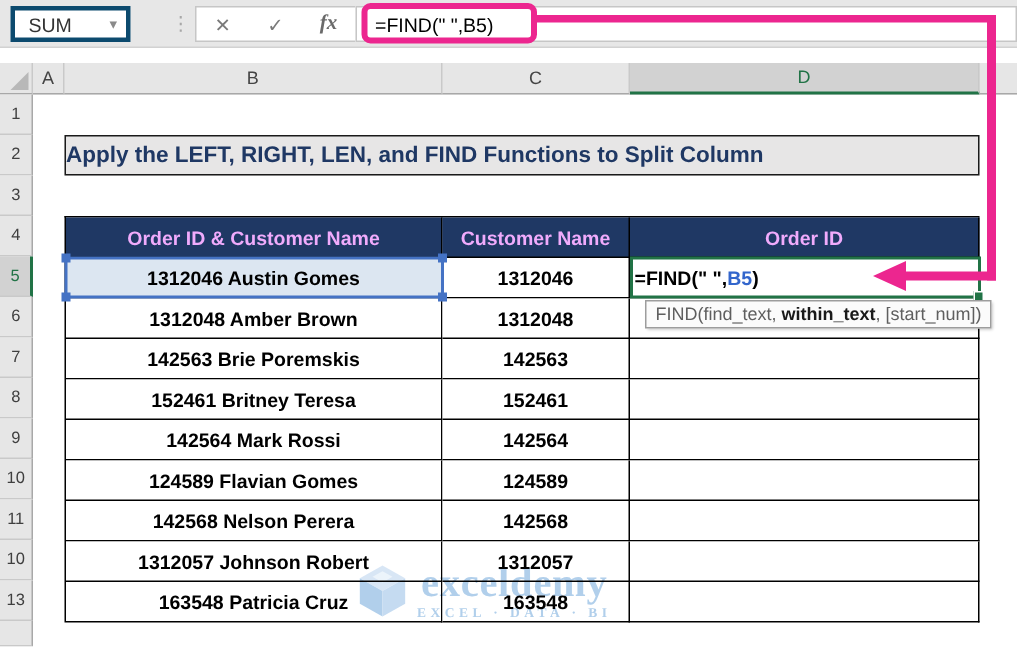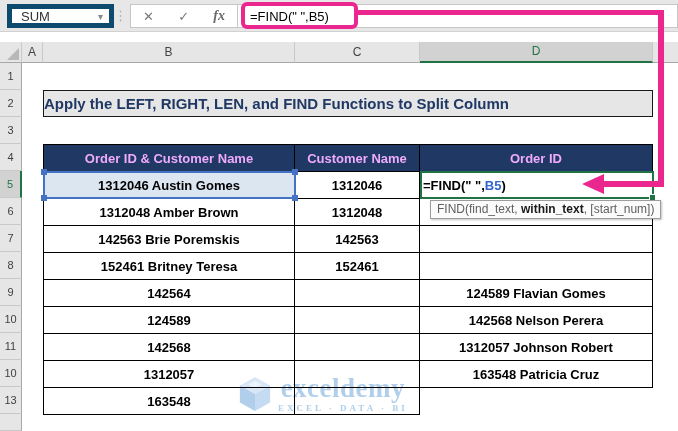--- a/index.html
+++ b/index.html
@@ -2,21 +2,21 @@
 <html><head>
 <meta charset="utf-8">
 <style>
   * { margin:0; padding:0; box-sizing:border-box; }
   html,body { width:678px; height:431px; }
   body { font-family:"Liberation Sans", sans-serif; background:#fff; overflow:hidden; }
   .screen { position:relative; width:678px; height:431px; background:#fff; }
 
   
   .topbar { position:absolute; left:0; top:0; width:678px; height:32px; background:#e7e7e7; border-bottom:1px solid #d2d2d2; }
-  .name-box { position:absolute; left:7px; top:4px; width:107px; height:24px; background:#fff; border:5px solid #0c4a6e; display:flex; align-items:center; padding:0 6px 0 9px; font-size:13px; color:#333; }
+  .name-box { position:absolute; left:7px; top:4px; width:80px; height:24px; background:#fff; border:3px solid #0c4a6e; display:flex; align-items:center; padding:0 6px 0 9px; font-size:13px; color:#333; }
   .name-box .caret { margin-left:auto; color:#8a8a8a; font-size:10px; }
   .dots { position:absolute; left:114px; top:4px; height:24px; line-height:24px; color:#a8a8a8; font-size:13px; letter-spacing:-1px; }
   .fb-buttons { position:absolute; left:130px; top:4px; width:107px; height:24px; background:#fff; border:1px solid #c6c6c6; border-right:none; display:flex; align-items:center; justify-content:space-around; }
   .fb-btn { color:#7a7a7a; font-size:13px; cursor:default; }
   .fb-btn.fx { font-family:"Liberation Serif", serif; font-style:italic; font-weight:bold; font-size:14px; color:#6a6a6a; }
   .formula-field { position:absolute; left:237px; top:4px; width:441px; height:24px; background:#fff; border:1px solid #c6c6c6; display:flex; align-items:center; padding-left:12px; font-size:13px; color:#000; }
 
   
   .pink-box { position:absolute; left:241px; top:2px; width:117px; height:27px; border:4px solid #ec268f; border-radius:6px; z-index:50; }
   .pink-line { position:absolute; background:#ec268f; z-index:50; }
@@ -147,20 +147,21 @@
     <div class="cell"></div>
 
     <div class="cell">142563 Brie Poremskis</div>
     <div class="cell">142563</div>
     <div class="cell"></div>
 
     <div class="cell">152461 Britney Teresa</div>
     <div class="cell">152461</div>
     <div class="cell"></div>
 
+    <div class="cell">142564 Mark Rossi</div>
     <div class="cell">142564</div>
     <div class="cell"></div>
 
     <div class="cell">124589 Flavian Gomes</div>
     <div class="cell">124589</div>
     <div class="cell"></div>
 
     <div class="cell">142568 Nelson Perera</div>
     <div class="cell">142568</div>
     <div class="cell"></div>

